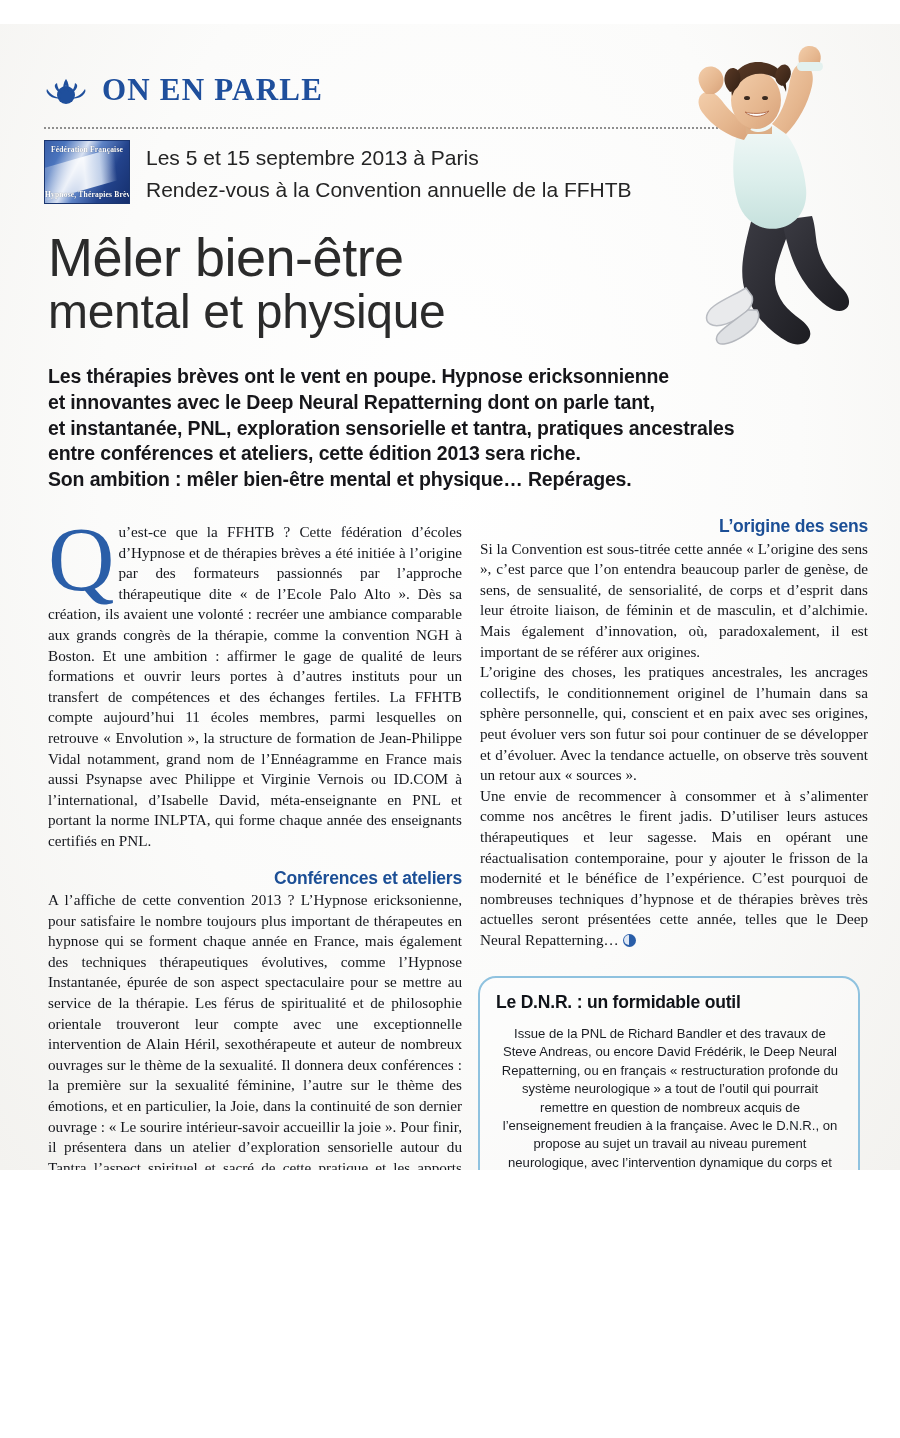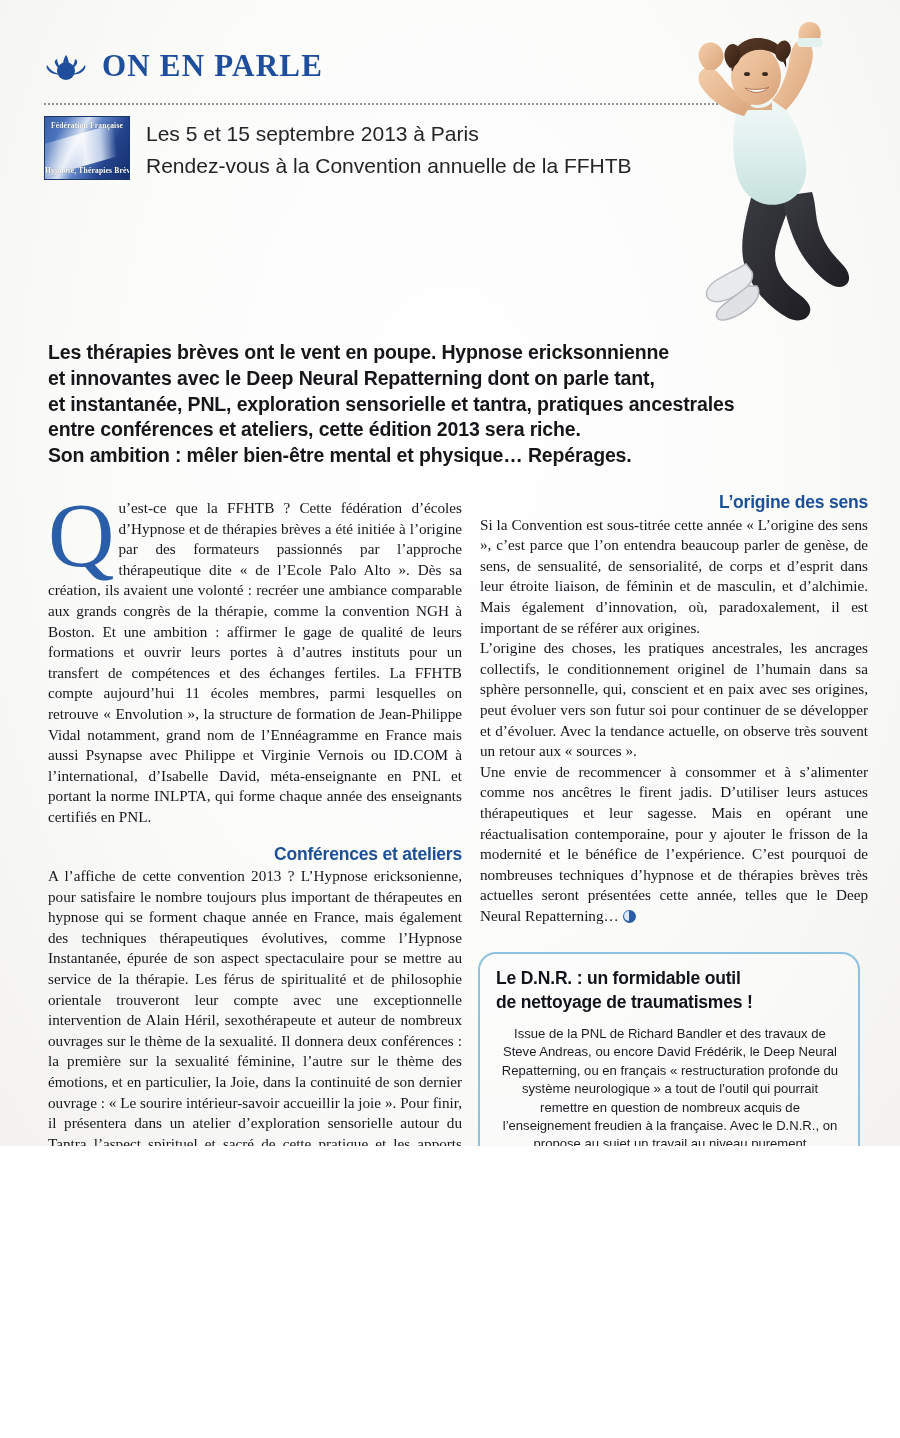--- a/index.html
+++ b/index.html
@@ -9,20 +9,21 @@
   }
   .page {
     position: relative;
     width: 900px;
     height: 1146px;
     background:
       radial-gradient(ellipse at 50% 38%, #ffffff 0%, #fbfbfa 55%, #f3f2ef 100%);
     overflow: hidden;
     font-family: "Liberation Serif", serif;
     color: #1c1c1c;
+    margin-top: 24px;
   }
 
   
   .masthead {
     position: absolute;
     left: 44px;
     top: 48px;
     display: flex;
     align-items: center;
     gap: 14px;
@@ -340,20 +341,24 @@
     <div class="swoosh"></div>
     <div class="l1">Fédération Française</div>
     <div class="l2">Hypnose, Thérapies Brèves</div>
   </div>
 
   <div class="event-lines">
     <div>Les 5 et 15 septembre 2013 à Paris</div>
     <div>Rendez-vous à la Convention annuelle de la FFHTB</div>
   </div>
 
+  <div class="headline">
+    <div class="h1">Mêler bien-être</div>
+    <div class="h2">mental et physique</div>
+  </div>
 
   <div class="standfirst">
     <div>Les thérapies brèves ont le vent en poupe. Hypnose ericksonnienne</div>
     <div>et innovantes avec le Deep Neural Repatterning dont on parle tant,</div>
     <div>et instantanée, PNL, exploration sensorielle et tantra, pratiques ancestrales</div>
     <div>entre conférences et ateliers, cette édition 2013 sera riche.</div>
     <div>Son ambition : mêler bien-être mental et physique… Repérages.</div>
   </div>
 
   <div class="col col-left">
@@ -370,21 +375,20 @@
   </div>
 
   <div class="more">
     <div class="more-title">Pour aller + loin</div>
     <div class="more-link">Site officiel : http://ffhtb.fr/</div>
   </div>
 
   <div class="dnr-box">
     <div class="dnr-title">
       <div>Le D.N.R. : un formidable outil</div>
-      <div>de nettoyage de traumatismes !</div>
     </div>
     <div class="dnr-body"> Issue de la PNL de Richard Bandler et des travaux de Steve Andreas, ou encore David Frédérik, le Deep Neural Repatterning, ou en français « restructuration profonde du système neurologique » a tout de l’outil qui pourrait remettre en question de nombreux acquis de l’enseignement freudien à la française. Avec le D.N.R., on propose au sujet un travail au niveau purement neurologique, avec l’intervention dynamique du corps et une autonomisation rapide pour un « auto-traitement » après le traitement en cabinet. Très impressionnant par son efficacité et sa rapidité d’action, le D.N.R. est un outil de nettoyage de traumatismes formidable. Il regroupe apprentissages de l’hypnose ericksonienne et de la PNL pour une utilisation très simple mais extrêmement codifiée. Tapotement des lobes frontaux, stimulation bi-latérale physique mais également sonore et visuelle, tapping, mouvements oculaires, le tout pouvant être amplifié en état de conscience modifié… Pas de doute, les conférences sur le D.N.R. feront partie des temps forts de la Convention FFHTB…</div>
   </div>
 
   <div class="dotted-rule rule-foot"></div>
 
   <div class="footer">
     <b>6</b>
     <span>• ENERGIES N°18 • Juillet - Août 2013</span>
   </div>

